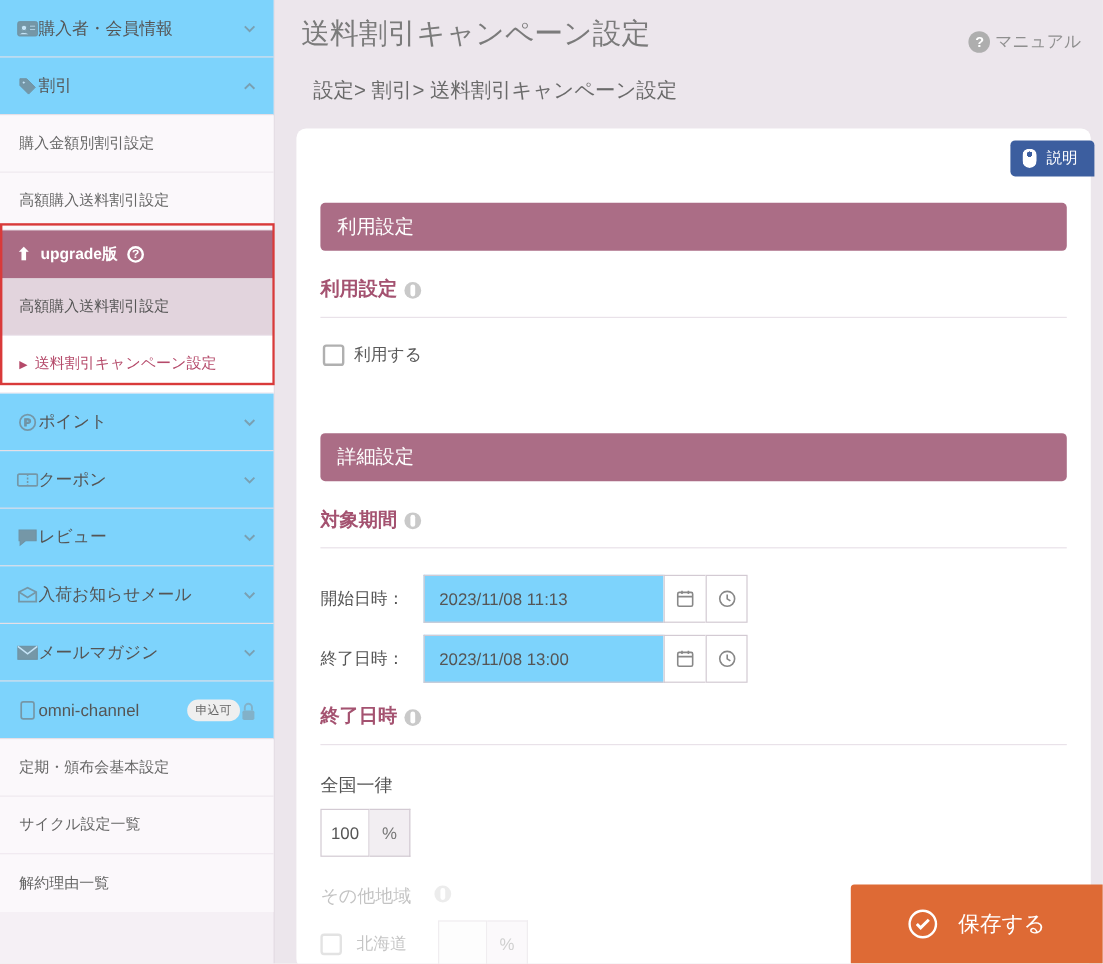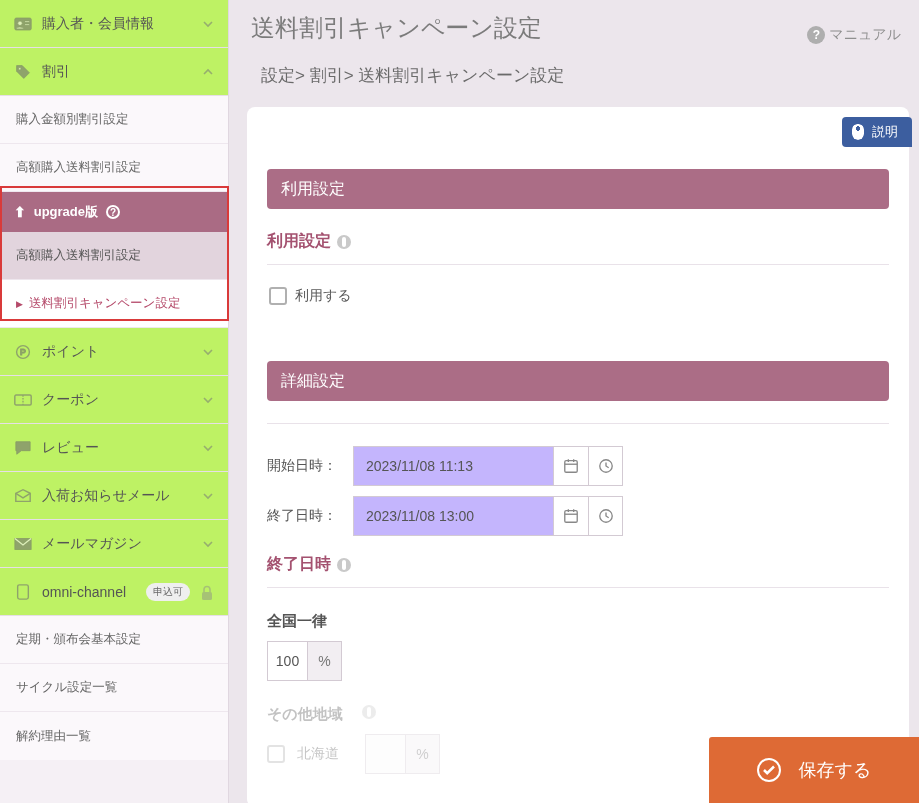--- a/index.html
+++ b/index.html
@@ -5,22 +5,22 @@
   * { box-sizing: border-box; margin: 0; padding: 0; }
   body {
     font-family: "Hiragino Kaku Gothic ProN", "Yu Gothic", Meiryo, sans-serif;
     font-size: 14px; color: #5a5a5a; background:#ece6ec;
     width: 919px; height: 803px; overflow: hidden; position: relative;
   }
   .app { display:flex; height:100%; }
   
   .sidebar { width:229px; background:#f5f0f5; border-right:1px solid #e0d7e0; position:relative;}
   .side-sec {
-    height:48px; padding:0 14px; display:flex; align-items:center; gap:10px;
-    border-bottom:1px solid #e6dfe6; background:#bef264; color:#555; cursor:pointer;justify-content:flex-end;
+    height:48px; padding:0 14px; display:flex; align-items:center; 
+    border-bottom:1px solid #e6dfe6; background:#7dd3fc; color:#555; cursor:pointer;justify-content:flex-end;
   }
   .side-sec .lbl { flex:1; font-size:14px; }
   .side-sec .chev { width:12px; height:12px; position:relative; opacity:.55;}
   .side-sec .chev svg{width:12px;height:12px;display:block;}
   .lock-badge{width:14px;height:14px;margin-left:auto;opacity:.45;}
   .pill{background:#efefef;border-radius:10px;font-size:10px;padding:2px 7px;color:#666;}
   .sub-item {
     height:48px; padding:0 16px; display:flex; align-items:center; font-size:12.5px;
     color:#666; border-bottom:1px solid #eee7ee; background:#fbf8fb; cursor:pointer;
   }
@@ -64,25 +64,25 @@
   }
   .field-h{color:#a45270;font-size:16px;font-weight:600;display:flex;align-items:center;gap:6px;margin-bottom:8px;}
   .tip-dot{width:14px;height:14px;border-radius:50%;background:#c9c9c9;display:inline-block;position:relative;}
   .tip-dot::after{content:"";position:absolute;left:5px;top:2px;width:4px;height:10px;border-radius:2px;background:#fff;}
   .divider{height:0;border-top:1px solid #e9e2e9;margin:12px 0 22px;}
   .chk-row{display:flex;align-items:center;gap:8px;margin:16px 2px 10px;}
   .chk{width:18px;height:18px;border:2px solid #b0b0b0;border-radius:3px;background:#fff;}
   .dt-row{display:flex;align-items:center;gap:10px;margin:10px 0;}
   .dt-lbl{width:76px;color:#555;font-size:14px;}
   .igroup{display:flex;}
-  .igroup input{height:40px;width:200px;border:1px solid #d3cad3;border-right:none;padding:0 12px;font-size:14px;color:#555;background:#c4b5fd;}
+  .igroup input{height:40px;width:200px;border:1px solid #d3cad3;border-right:none;padding:0 12px;font-size:14px;color:#555;background:#7dd3fc;}
   .igroup .btn{width:35px;height:40px;border:1px solid #d3cad3;border-right:none;background:#fff;display:flex;align-items:center;justify-content:center;cursor:pointer;}
   .igroup .btn:last-child{border-right:1px solid #d3cad3;}
   .igroup .btn svg{width:16px;height:16px;stroke:#888;fill:none;stroke-width:1.5;}
-  .sub-h{font-size:15px;font-weight:700;color:#545454;margin:24px 0 10px;}
+  .sub-h{font-size:15px;font-weight:400;color:#545454;margin:24px 0 10px;}
   .pct-group{display:flex;}
   .pct-group input{width:41px;height:40px;border:1px solid #d3cad3;text-align:center;font-size:14px;color:#555;}
   .pct-group .unit{height:40px;min-width:34px;border:1px solid #d3cad3;border-left:none;background:#f2eef2;display:flex;align-items:center;justify-content:center;color:#777;}
   .faded{opacity:.35;}
   .region-row{display:flex;align-items:center;gap:12px;margin:10px 0;}
   
   .save-bar{
     position:absolute; right:0; bottom:0; width:210px; height:66px;
     background:#de6a35;color:#fff;display:flex;align-items:center;justify-content:center;
     gap:18px;font-size:18px;font-weight:500;cursor:pointer;border-top-left-radius:3px;
@@ -285,20 +285,24 @@
           <span class="chk"></span>
           <span>利用する</span>
         </div>
 
         <div style="height:46px"></div>
 
         <div class="sec-bar">
           <span>詳細設定</span>
         </div>
 
+        <div class="field-h">
+          <span>対象期間</span>
+          <span class="tip-dot"></span>
+        </div>
         <div class="divider"></div>
 
         <div class="dt-row">
           <div class="dt-lbl">開始日時：</div>
           <div class="igroup">
             <input value="2023/11/08 11:13" style="">
             <div class="btn">
               <svg viewBox="0 0 18 18">
                   <rect x="2" y="3" width="14" height="13" rx="1.5"></rect>
                   <line x1="2" y1="7" x2="16" y2="7"></line>

